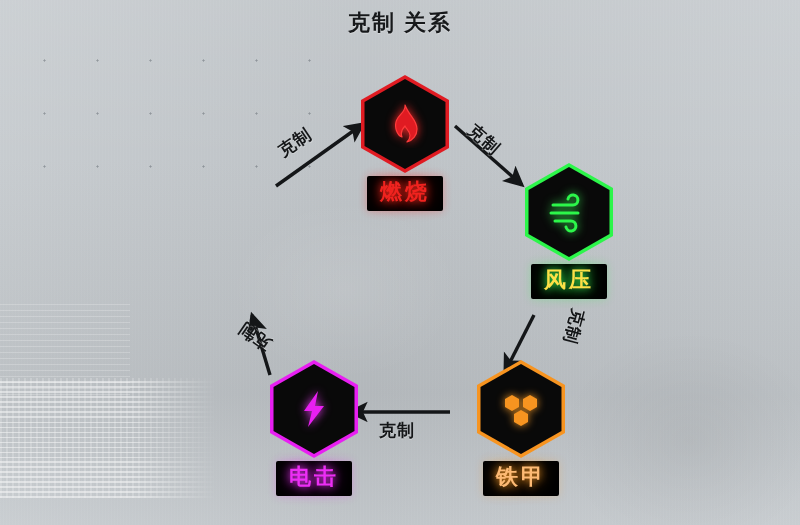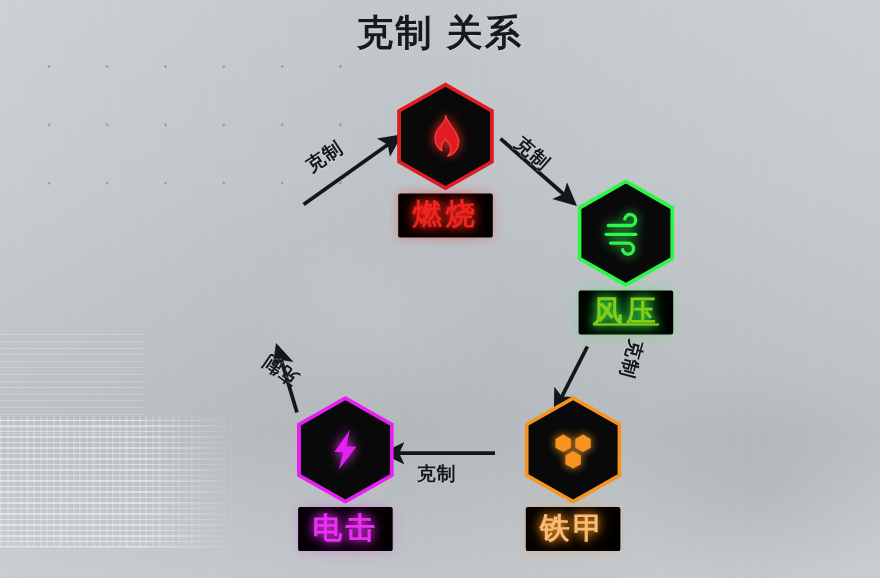--- a/index.html
+++ b/index.html
@@ -36,21 +36,21 @@
             mask-image:linear-gradient(90deg,#000 0%,#000 62%,transparent 100%);
   }
   #mesh2{
     position:absolute;left:0;top:300px;width:130px;height:95px;
     background-image:repeating-linear-gradient(0deg, rgba(255,255,255,0.30) 0px, rgba(255,255,255,0.30) 1px, rgba(0,0,0,0) 1px, rgba(0,0,0,0) 6px);
     opacity:.7;pointer-events:none;
   }
 
   #title{
     position:absolute;left:0;top:8px;width:800px;text-align:center;
-    font-size:33px;font-weight:700;color:#17191b;letter-spacing:2px;
+    font-size:22px;font-weight:700;color:#17191b;letter-spacing:2px;
     text-shadow:0 1px 1px rgba(255,255,255,.35);
   }
 
   .node{position:absolute;width:150px;}
   .hexwrap{position:relative;width:92px;height:92px;margin:0 auto;}
   .hex{
     position:absolute;left:0;top:0;width:92px;height:92px;
     clip-path:polygon(50% 1%,94% 26%,94% 74%,50% 99%,6% 74%,6% 26%);
     background:#090909;
   }
@@ -61,21 +61,21 @@
   }
   .hexicon{
     position:absolute;left:0;top:0;width:92px;height:92px;
     display:flex;align-items:center;justify-content:center;
   }
   .hexicon svg{display:block;}
 
   .plate{
     margin:6px auto 0;display:inline-block;
     background:#000;padding:4px 13px 6px;border-radius:2px;
-    font-size:27px;font-weight:700;line-height:1.12;letter-spacing:3px;
+    font-size:22px;font-weight:700;line-height:1.12;letter-spacing:3px;
     white-space:nowrap;
   }
   .plateWrap{text-align:center;}
 
   .arrowlbl{
     position:absolute;font-size:17px;font-weight:700;color:#141618;
     letter-spacing:1px;white-space:nowrap;
     text-shadow:0 1px 0 rgba(255,255,255,.3);
   }
   svg.arrows{position:absolute;left:0;top:0;width:800px;height:525px;pointer-events:none;}
@@ -140,21 +140,21 @@
         <svg width="54" height="54" viewBox="0 0 54 54" style="filter:drop-shadow(0 0 5px rgba(60,255,90,.9));">
           <g fill="none" stroke="#2cf64a" stroke-width="3" stroke-linecap="round">
             <path d="M11 20 H31 a5 5 0 1 0 -5 -6"></path>
             <path d="M9 28 H36"></path>
             <path d="M13 36 H29 a5 5 0 1 1 -5 6"></path>
           </g>
         </svg>
       </div>
     </div>
     <div class="plateWrap">
-      <div class="plate" style="color:#84cc16;text-shadow:0 0 9px rgba(60,255,90,.95),0 0 18px rgba(40,255,70,.6);box-shadow:0 0 9px rgba(50,255,80,.25);text-decoration:underline;">风压</div>
+      <div class="plate" style="color:#fde047;text-shadow:0 0 9px rgba(60,255,90,.95),0 0 18px rgba(40,255,70,.6);box-shadow:0 0 9px rgba(50,255,80,.25);">风压</div>
     </div>
   </div>
 
   <div class="node" style="left:446px;top:363px;">
     <div class="hexwrap">
       <div class="hex ring" style="background:#f79420;box-shadow:0 0 15px 5px rgba(247,148,32,.7);"></div>
       <div class="hex"></div>
       <div class="hexicon">
         <svg width="50" height="50" viewBox="0 0 50 50" style="filter:drop-shadow(0 0 4px rgba(255,160,40,.9));">
           <g fill="#f79420">

